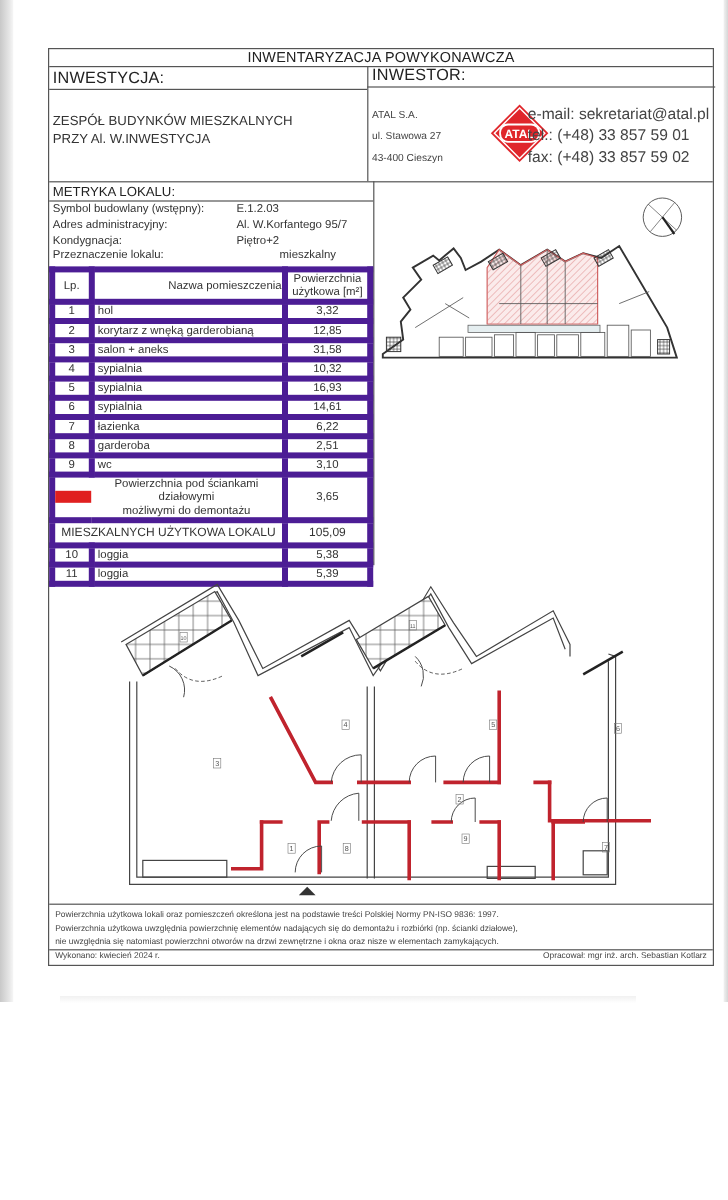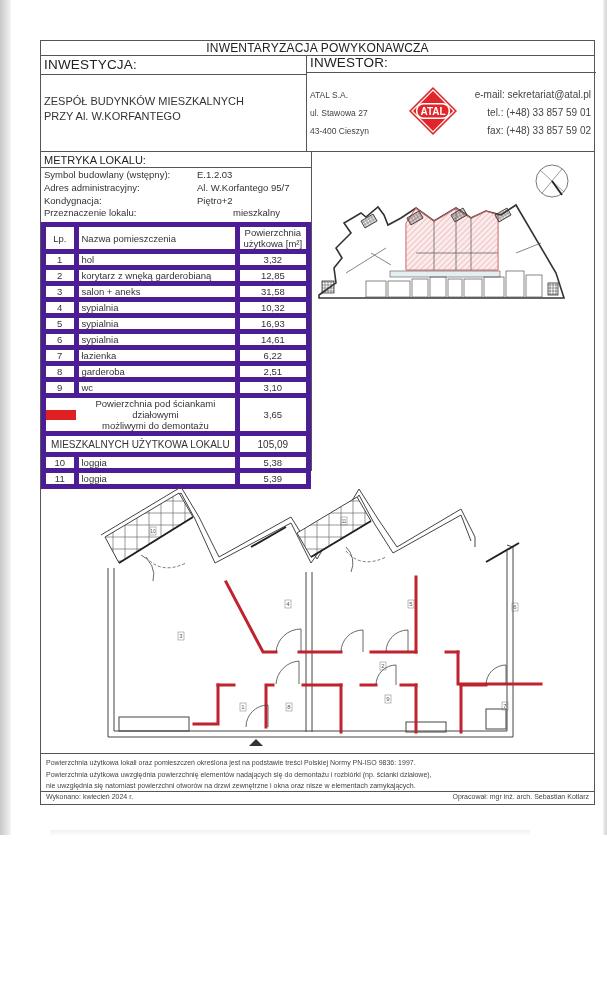--- a/index.html
+++ b/index.html
@@ -18,21 +18,21 @@
 
   .hline { position: absolute; height: 1px; background: #555; }
   .vline { position: absolute; width: 1px; background: #555; }
 
   .title { position: absolute; left: 0; top: 0; width: 100%; height: 14px; text-align: center;
     font-size: 12px; line-height: 14px; color: #222; letter-spacing: 0.2px; }
   .sec-head { position: absolute; font-size: 13.5px; color: #222; letter-spacing: 0.2px; }
 
   .invest-lines { position: absolute; left: 3px; top: 53px; font-size: 11px; line-height: 15px; color: #333; }
   .investor-lines { position: absolute; left: 269px; top: 45px; font-size: 8.5px; line-height: 18px; color: #444; }
-  .investor-contact { position: absolute; right: 3px; top: 45px; font-size: 10px; line-height: 18px; color: #444; text-align: right; }
+  .investor-contact { position: absolute; right: 3px; top: 45px; font-size: 13px; line-height: 18px; color: #444; }
 
   .atal-logo { position: absolute; left: 367px; top: 45px; width: 50px; height: 50px; }
 
   .metryka { position: absolute; left: 3px; top: 113px; font-size: 11px; color: #222; }
   .meta-row { position: absolute; font-size: 9.5px; color: #333; }
 
   table.rooms { position: absolute; left: 0; top: 181px; width: 270px; border-collapse: collapse; font-size: 9.5px; color: #333; }
   table.rooms td, table.rooms th { border: 5px solid #4c1d95; font-weight: normal; }
   .c-lp { width: 30px; text-align: center; }
   .c-name { width: 168px; padding-left: 3px; }
@@ -63,21 +63,21 @@
   <div class="hline" style="left:0;top:14px;width:100%;"></div>
 
   <div class="sec-head" style="left:3px;top:16px;">INWESTYCJA:</div>
   <div class="sec-head" style="left:269px;top:14px;">INWESTOR:</div>
   <div class="hline" style="left:0;top:33px;width:265px;"></div>
   <div class="hline" style="left:265px;top:31px;width:290px;"></div>
   <div class="vline" style="left:265px;top:14px;height:96px;"></div>
 
   <div class="invest-lines">
     <div>ZESPÓŁ BUDYNKÓW MIESZKALNYCH</div>
-    <div>PRZY Al. W.KORFANTEGO</div>
+    <div>PRZY Al. W.INWESTYCJA</div>
   </div>
 
   <div class="investor-lines">
     <div>ATAL S.A.</div>
     <div>ul. Stawowa 27</div>
     <div>43-400 Cieszyn</div>
   </div>
 
   <svg class="atal-logo" viewBox="0 0 50 50">
     <polygon points="25,1 49,25 25,49 1,25" fill="#e0262b"></polygon>
@@ -105,21 +105,21 @@
   <div class="meta-row" style="left:156px;top:141px;">Al. W.Korfantego 95/7</div>
   <div class="meta-row" style="left:3px;top:154px;">Kondygnacja:</div>
   <div class="meta-row" style="left:156px;top:154px;">Piętro+2</div>
   <div class="meta-row" style="left:3px;top:166px;">Przeznaczenie lokalu:</div>
   <div class="meta-row" style="left:156px;top:166px;margin-left:36px;">mieszkalny</div>
 
   <table class="rooms">
     <tbody>
         <tr class="hdr-row">
       <th class="c-lp">Lp.</th>
-      <th class="c-name" style="text-align:left;">Nazwa pomieszczenia</th>
+      <th class="c-name" style="text-align:right;">Nazwa pomieszczenia</th>
       <th class="c-area">
         <div>Powierzchnia</div>
         <div>użytkowa [m²]</div>
       </th>
     </tr>
     <tr class="row-h">
       <td class="c-lp">1</td>
       <td class="c-name">hol</td>
       <td class="c-area">3,32</td>
     </tr>

